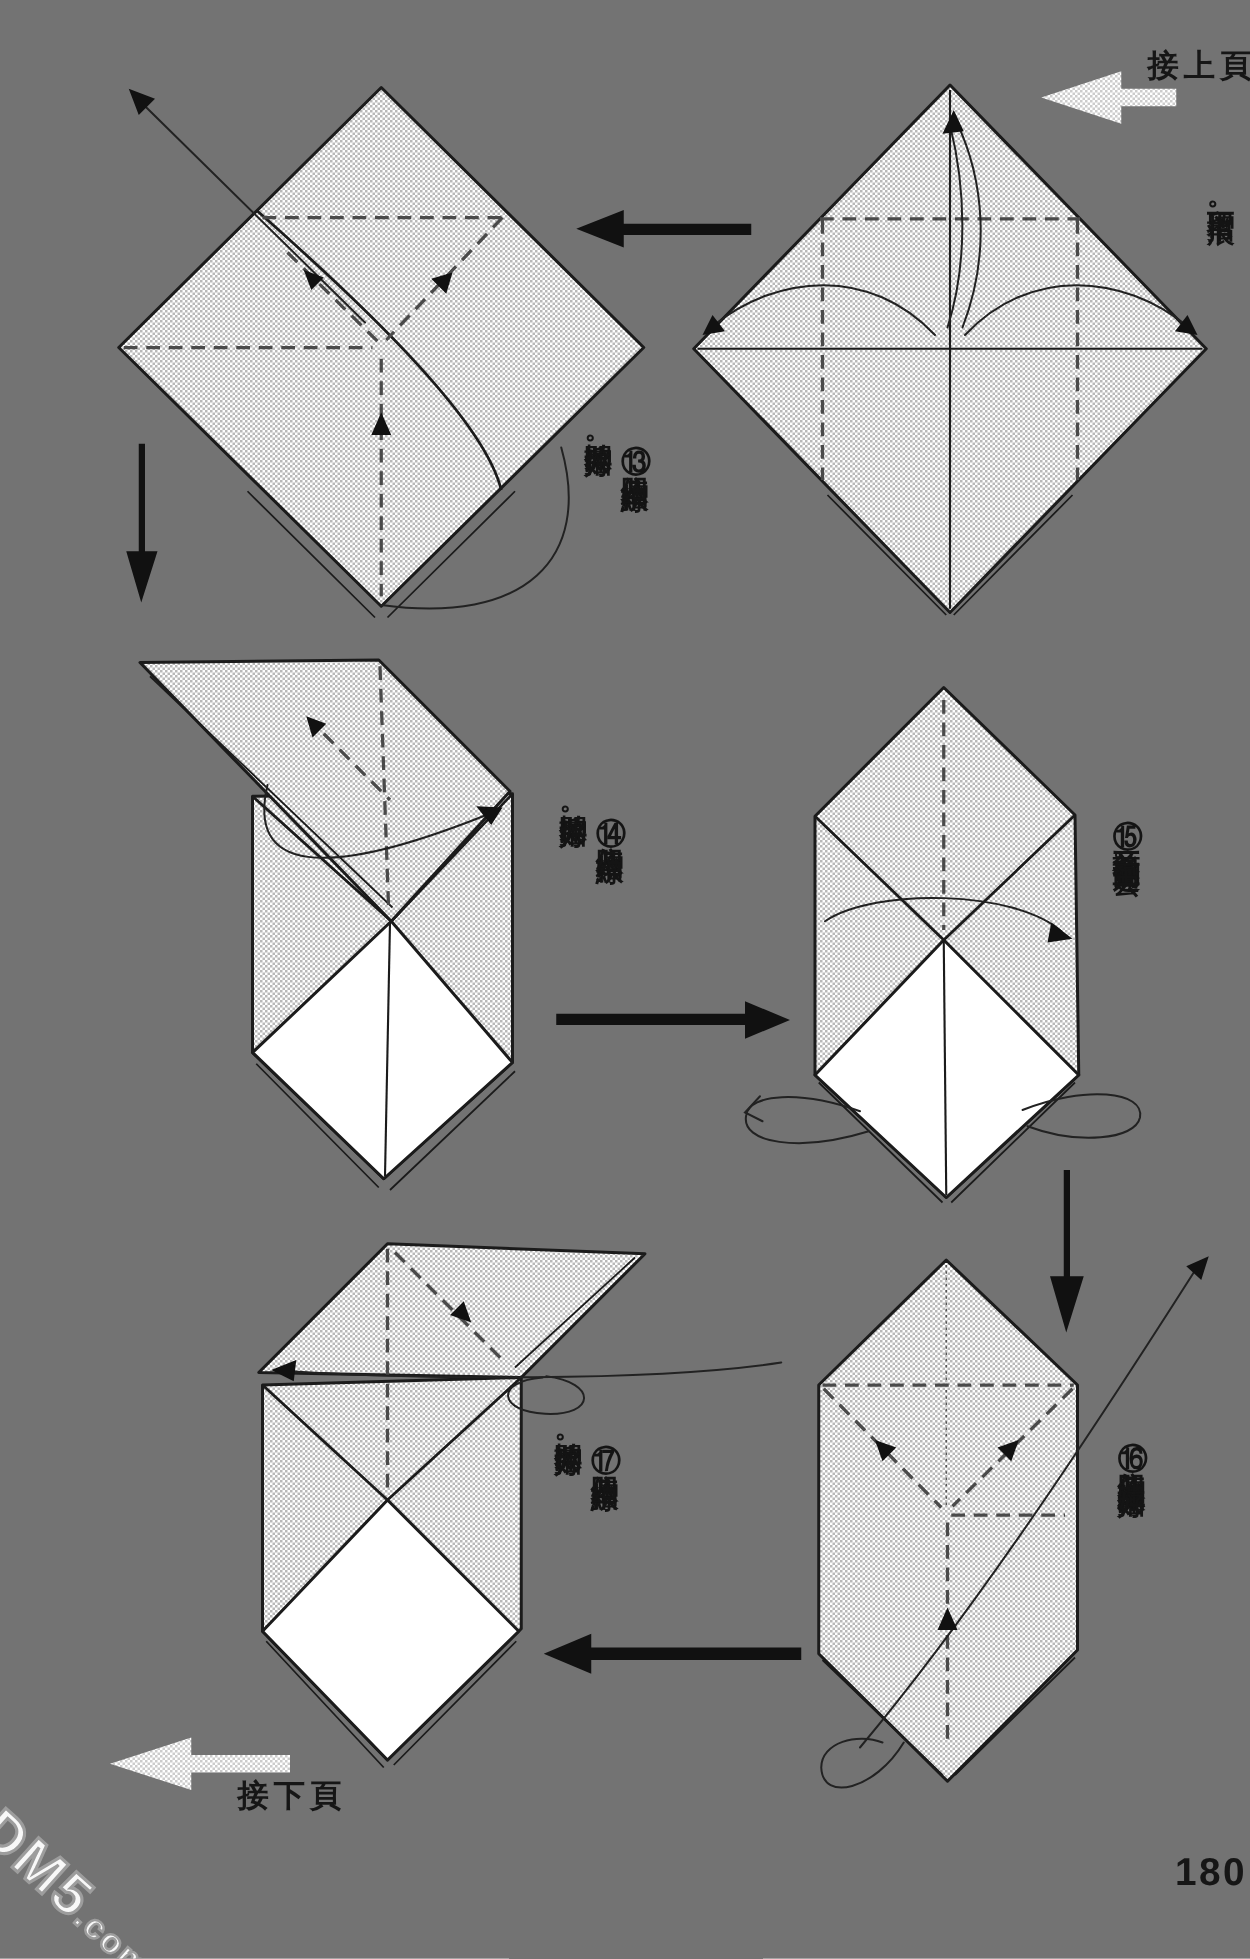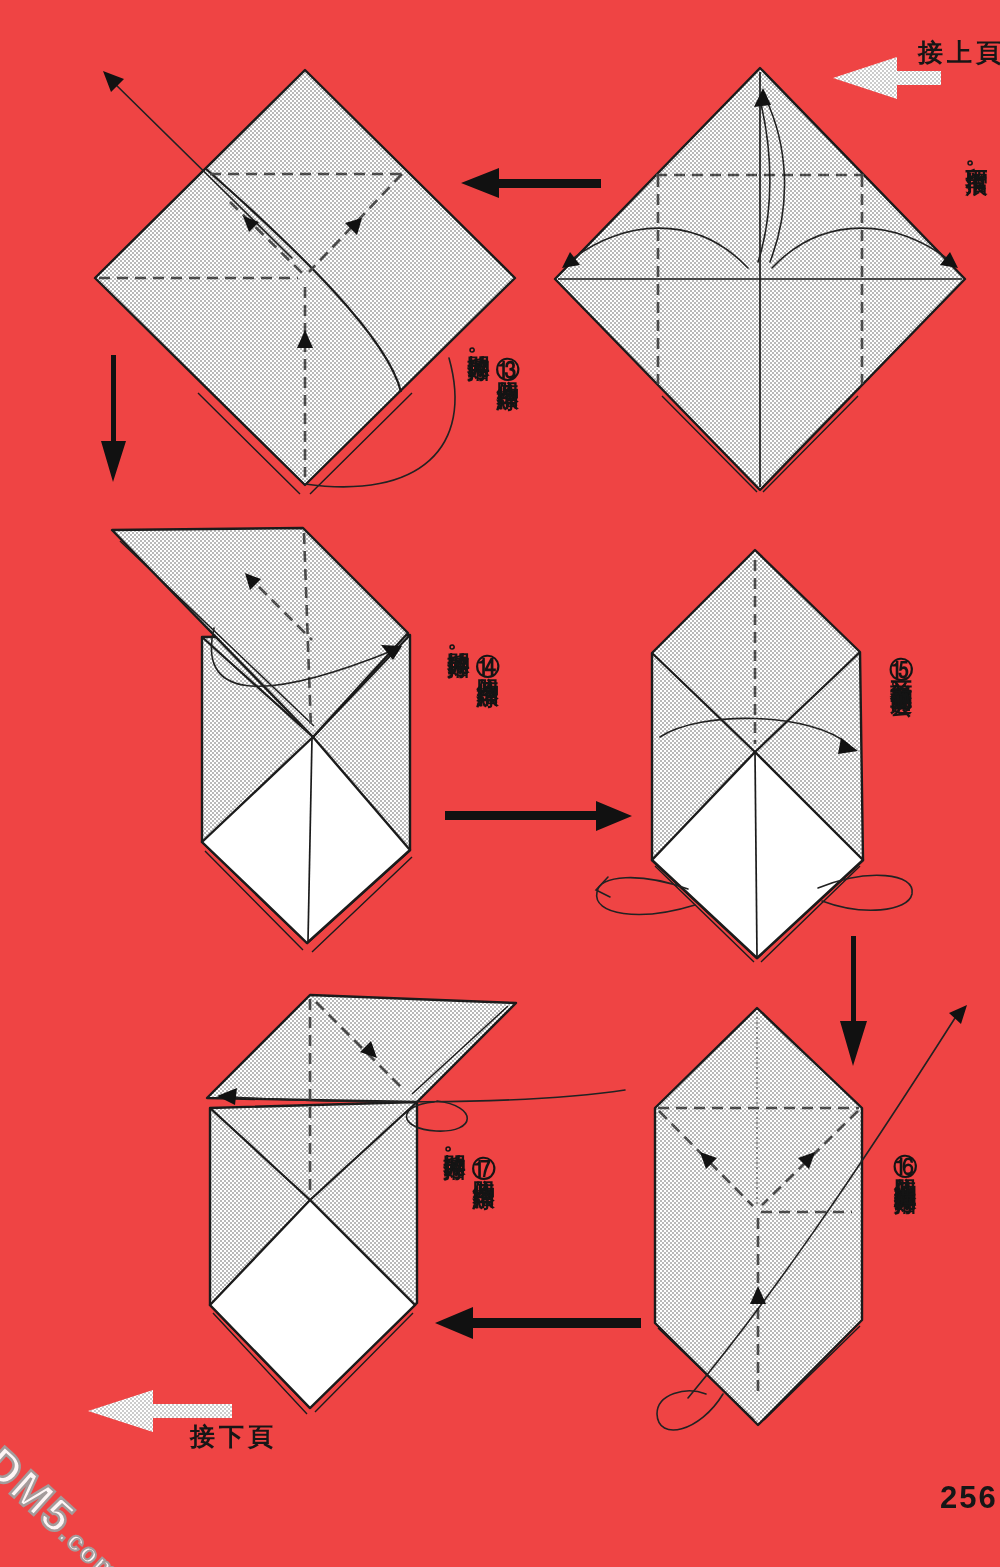--- a/index.html
+++ b/index.html
@@ -1,17 +1,17 @@
 <!DOCTYPE html>
 <html><head>
 <meta charset="utf-8">
 <style>
   html,body{margin:0;padding:0;background:#e9e9e9;}
   .page{
-    position:relative;width:1000px;height:1567px;background:#ef4444;
+    position:relative;width:1000px;height:1567px;background:#737373;
     overflow:hidden;font-family:"Liberation Sans",sans-serif;color:#161616;
     margin:0 auto;
   }
   .abs{position:absolute;}
   
   .hlabel{font-size:25px;font-weight:700;letter-spacing:4px;white-space:nowrap;}
   
   .vlabel{
     position:absolute;writing-mode:vertical-rl;text-orientation:upright;
     font-size:22px;line-height:1.3;letter-spacing:2px;font-weight:600;color:#141414;
@@ -160,15 +160,15 @@
 
   <div class="vlabel" style="left:440px;top:1136px">
     <div class="vcol"><span class="num">⑰</span><span>依凹凸摺線</span></div>
     <div class="vcol">掀開摺好。</div>
   </div>
 
   <div class="abs hlabel" style="left:190px;top:1420px">接下頁</div>
 
   <div class="abs watermark" style="left:10px;top:1436px"><span>DM5</span><span class="suffix">.com</span></div>
 
-  <div class="abs pagenum" style="left:940px;top:1480px">256</div>
+  <div class="abs pagenum" style="left:940px;top:1480px">180</div>
 
 </div>
 
 </body></html>

